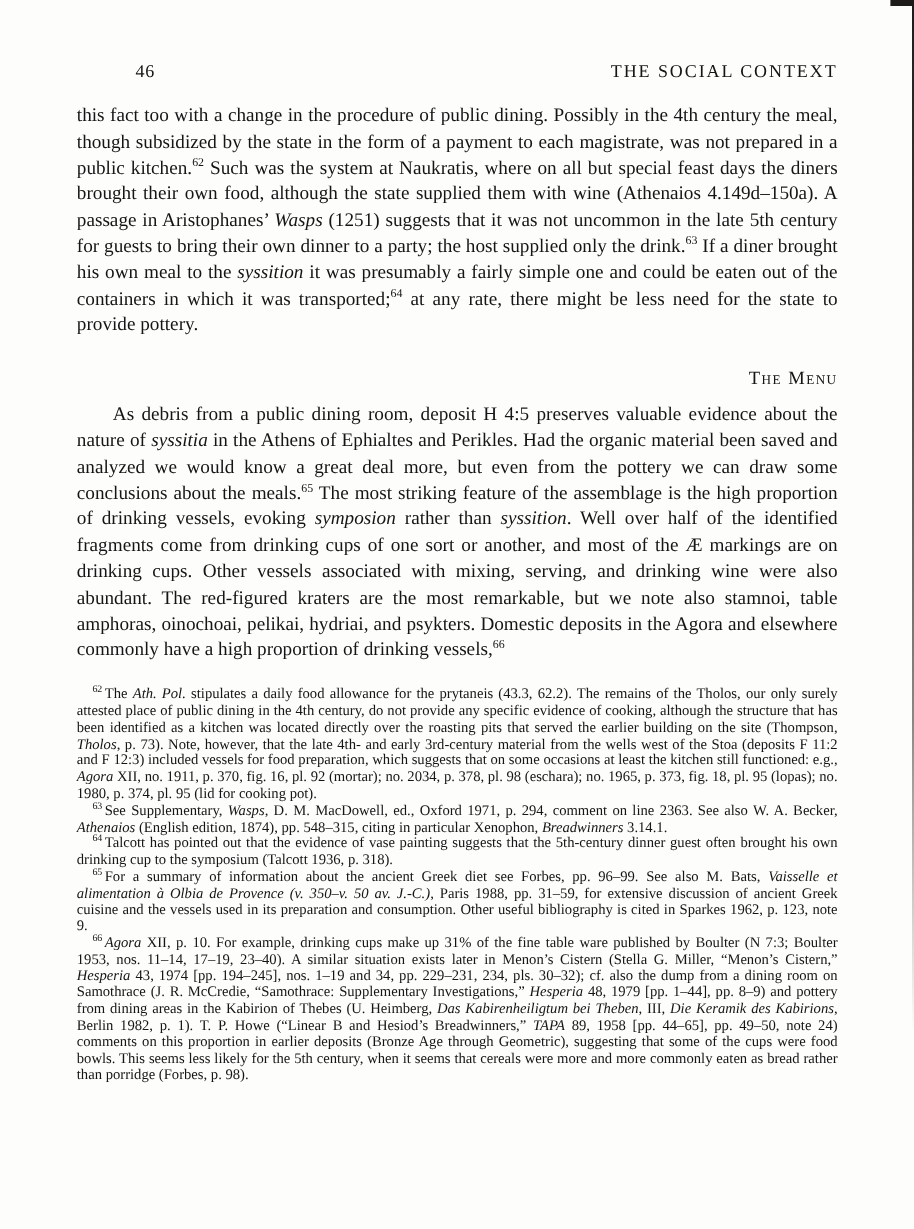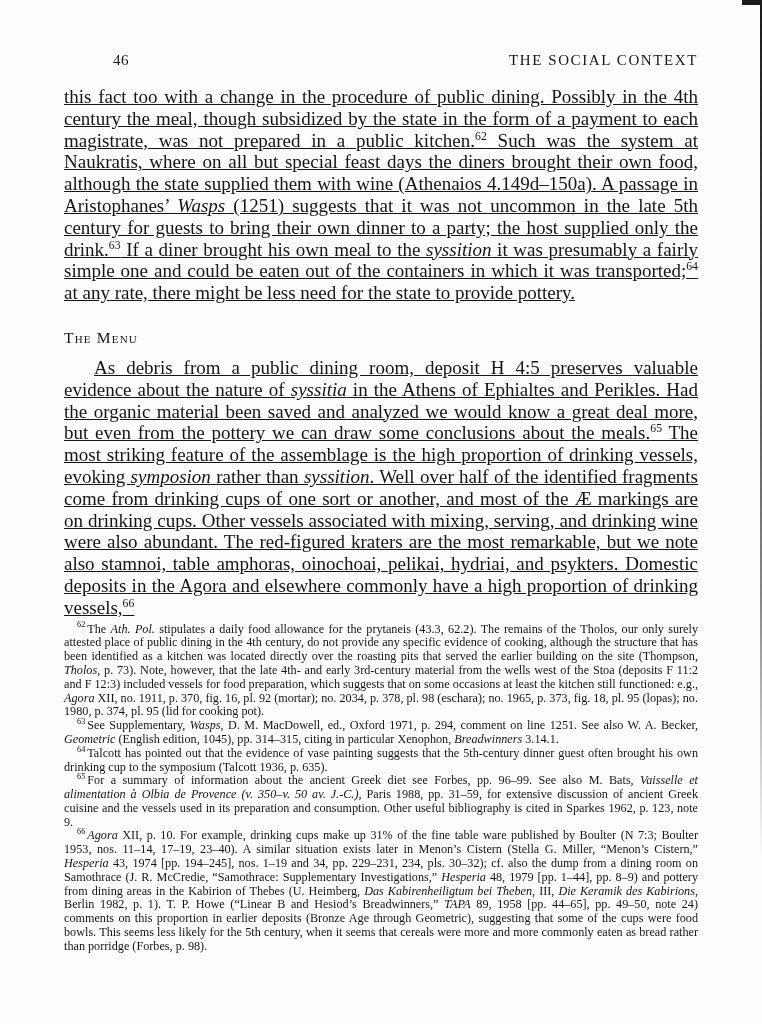--- a/index.html
+++ b/index.html
@@ -49,42 +49,42 @@
   .text-block {
     position: absolute;
     top: 86px; left: 64px;
     width: 634px;
     hyphens: auto;
     -webkit-hyphens: auto;
   }
 
   .body-para {
     margin: 0;
-    font-size: 19px;
+    font-size: 16px;
     line-height: 21.8px;
     text-align: justify;
-    text-decoration: underline;
   }
   .body-para.indent { text-indent: 30px; }
 
   .body-para sup.ref, .footnote sup.ref {
     font-size: 0.62em;
     vertical-align: super;
     line-height: 0;
   }
 
   .section-heading {
     margin: 25px 0 10px 0;
     font-size: 15.5px;
     font-weight: 400;
     font-variant: small-caps;
     letter-spacing: 1.2px;
+    text-align: right;
   }
 
-  .footnotes { margin-top: 4px; }
+  .footnotes { margin-top: 19px; }
   .footnote {
     margin: 0;
     font-size: 12.2px;
     line-height: 13.8px;
     text-align: justify;
     text-indent: 13px;
   }
   .footnote .fnmark {
     font-size: 0.68em;
     vertical-align: super;
@@ -115,25 +115,25 @@
 
     <p class="body-para indent"><span>As debris from a public dining room, deposit H 4:5 preserves valuable evidence about the nature of </span><em>syssitia</em><span> in the Athens of Ephialtes and Perikles. Had the organic material been saved and analyzed we would know a great deal more, but even from the pottery we can draw some conclusions about the meals.</span><sup class="ref">65</sup><span> The most striking feature of the assemblage is the high proportion of drinking vessels, evoking </span><em>symposion</em><span> rather than </span><em>syssition</em><span>. Well over half of the identified fragments come from drinking cups of one sort or another, and most of the Æ markings are on drinking cups. Other vessels associated with mixing, serving, and drinking wine were also abundant. The red-figured kraters are the most remarkable, but we note also stamnoi, table amphoras, oinochoai, pelikai, hydriai, and psykters. Domestic deposits in the Agora and elsewhere commonly have a high proportion of drinking vessels,</span><sup class="ref">66</sup></p>
 
     <section class="footnotes">
 
       <p class="footnote">
         <sup class="fnmark">62</sup><span><span>The </span><em>Ath. Pol.</em><span> stipulates a daily food allowance for the prytaneis (43.3, 62.2). The remains of the Tholos, our only surely attested place of public dining in the 4th century, do not provide any specific evidence of cooking, although the structure that has been identified as a kitchen was located directly over the roasting pits that served the earlier building on the site (Thompson, </span><em>Tholos</em><span>, p. 73). Note, however, that the late 4th- and early 3rd-century material from the wells west of the Stoa (deposits F 11:2 and F 12:3) included vessels for food preparation, which suggests that on some occasions at least the kitchen still functioned: e.g., </span><em>Agora</em><span> XII, no. 1911, p. 370, fig. 16, pl. 92 (mortar); no. 2034, p. 378, pl. 98 (eschara); no. 1965, p. 373, fig. 18, pl. 95 (lopas); no. 1980, p. 374, pl. 95 (lid for cooking pot).</span></span>
       </p>
 
       <p class="footnote">
-        <sup class="fnmark">63</sup><span><span>See Supplementary, </span><em>Wasps</em><span>, D. M. MacDowell, ed., Oxford 1971, p. 294, comment on line 1251. See also W. A. Becker, </span><em>Geometric</em><span> (English edition, 1045), pp. 314–315, citing in particular Xenophon, </span><em>Breadwinners</em><span> 3.14.1.</span></span>
+        <sup class="fnmark">63</sup><span><span>See Supplementary, </span><em>Wasps</em><span>, D. M. MacDowell, ed., Oxford 1971, p. 294, comment on line 2363. See also W. A. Becker, </span><em>Athenaios</em><span> (English edition, 1874), pp. 548–315, citing in particular Xenophon, </span><em>Breadwinners</em><span> 3.14.1.</span></span>
       </p>
 
       <p class="footnote">
-        <sup class="fnmark">64</sup><span><span>Talcott has pointed out that the evidence of vase painting suggests that the 5th-century dinner guest often brought his own drinking cup to the symposium (Talcott 1936, p. 635).</span></span>
+        <sup class="fnmark">64</sup><span><span>Talcott has pointed out that the evidence of vase painting suggests that the 5th-century dinner guest often brought his own drinking cup to the symposium (Talcott 1936, p. 318).</span></span>
       </p>
 
       <p class="footnote">
         <sup class="fnmark">65</sup><span><span>For a summary of information about the ancient Greek diet see Forbes, pp. 96–99. See also M. Bats, </span><em>Vaisselle et alimentation à Olbia de Provence (v. 350–v. 50 av. J.-C.)</em><span>, Paris 1988, pp. 31–59, for extensive discussion of ancient Greek cuisine and the vessels used in its preparation and consumption. Other useful bibliography is cited in Sparkes 1962, p. 123, note 9.</span></span>
       </p>
 
       <p class="footnote">
         <sup class="fnmark">66</sup><span><em>Agora</em><span> XII, p. 10. For example, drinking cups make up 31% of the fine table ware published by Boulter (N 7:3; Boulter 1953, nos. 11–14, 17–19, 23–40). A similar situation exists later in Menon’s Cistern (Stella G. Miller, “Menon’s Cistern,” </span><em>Hesperia</em><span> 43, 1974 [pp. 194–245], nos. 1–19 and 34, pp. 229–231, 234, pls. 30–32); cf. also the dump from a dining room on Samothrace (J. R. McCredie, “Samothrace: Supplementary Investigations,” </span><em>Hesperia</em><span> 48, 1979 [pp. 1–44], pp. 8–9) and pottery from dining areas in the Kabirion of Thebes (U. Heimberg, </span><em>Das Kabirenheiligtum bei Theben</em><span>, III, </span><em>Die Keramik des Kabirions</em><span>, Berlin 1982, p. 1). T. P. Howe (“Linear B and Hesiod’s Breadwinners,” </span><em>TAPA</em><span> 89, 1958 [pp. 44–65], pp. 49–50, note 24) comments on this proportion in earlier deposits (Bronze Age through Geometric), suggesting that some of the cups were food bowls. This seems less likely for the 5th century, when it seems that cereals were more and more commonly eaten as bread rather than porridge (Forbes, p. 98).</span></span>
       </p>
 

